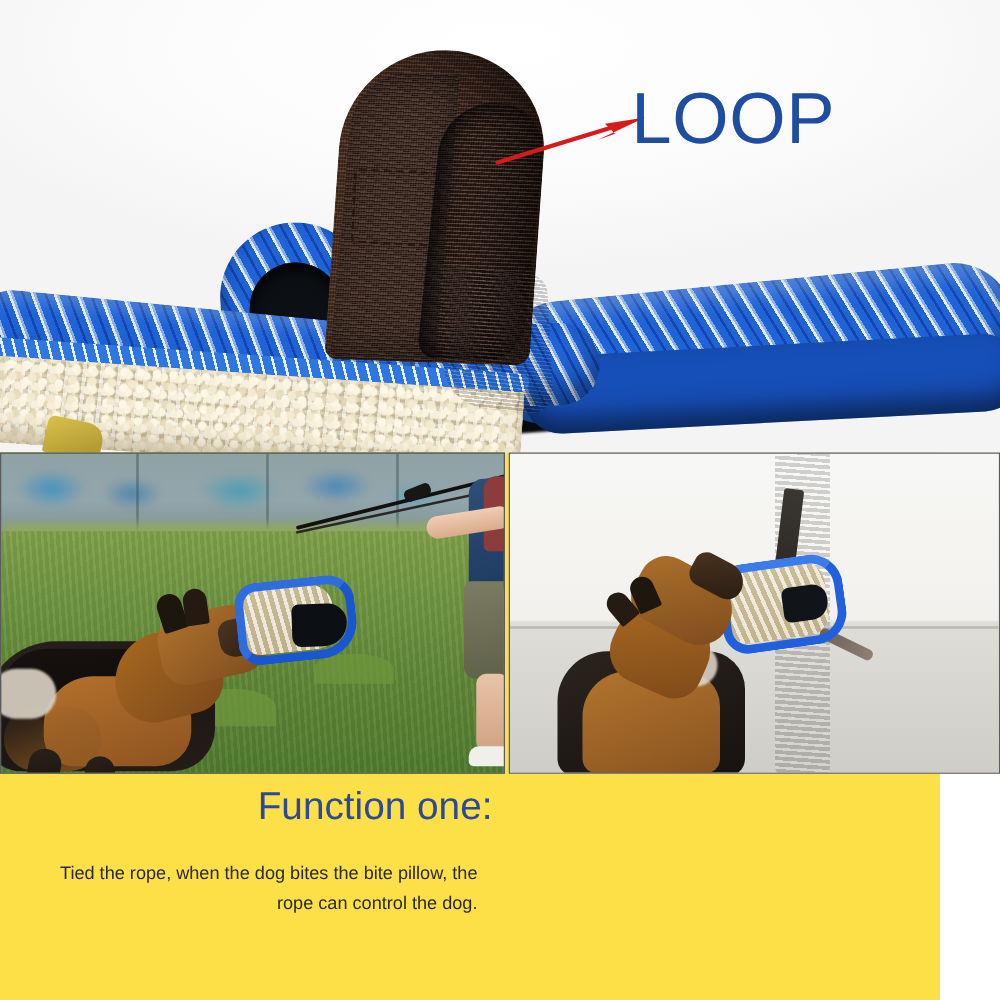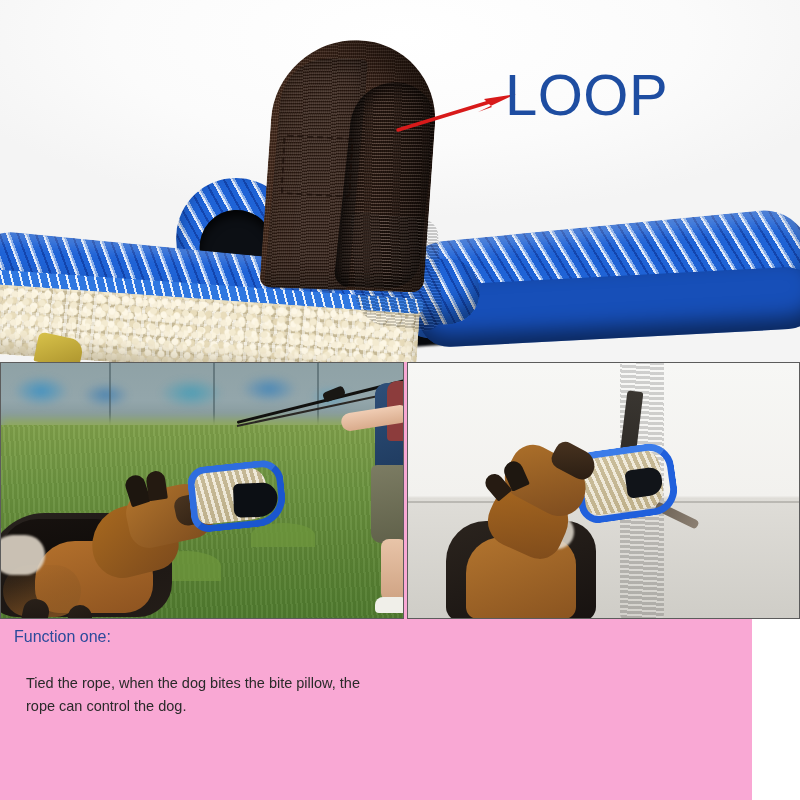--- a/index.html
+++ b/index.html
@@ -1,21 +1,21 @@
 <!DOCTYPE html>
 <html><head>
 <meta charset="utf-8">
 <style>
   html,body{margin:0;padding:0;background:#fff;}
   body{
     width:800px;height:800px;overflow:hidden;
     font-family:"Liberation Sans", sans-serif;
     -webkit-font-smoothing:antialiased;
   }
-  .page{position:relative;width:752px;height:800px;background:#f9a8d4;}
+  .page{position:relative;width:752px;height:800px;background:#fde047;text-align:right;}
 
   
   .hero{
     position:absolute;left:0;top:0;width:800px;height:362px;
     background:#fdfdfd;overflow:hidden;
   }
   .hero-bg{
     position:absolute;inset:0;
     background:
       radial-gradient(ellipse 60% 50% at 50% 10%, #ffffff 0%, #fbfbfb 60%, #f4f4f4 100%);
@@ -274,21 +274,21 @@
   .rdog-ear{position:absolute;left:104px;top:2px;width:19px;height:28px;
     background:#1e1710;border-radius:10px 10px 2px 2px;transform:rotate(-24deg);}
   .rdog-ear2{position:absolute;left:86px;top:14px;width:18px;height:26px;
     background:#261b12;border-radius:10px 10px 2px 2px;transform:rotate(-40deg);}
 
   
   .caption{position:absolute;}
   .capL{left:14px;top:628px;width:380px;}
   .capR{left:435px;top:628px;width:355px;}
   .cap-title{
-    font-size:16px;color:#2b4a9b;letter-spacing:0px;line-height:1.1;
+    font-size:31px;color:#2b4a9b;letter-spacing:0px;line-height:1.1;
     margin:0 0 26px 0;white-space:nowrap;
   }
   .cap-body{
     font-size:14.5px;color:#2a2a2a;line-height:1.62;margin:12px;
   }
 </style>
 </head>
 <body>
 
 <div class="page">

